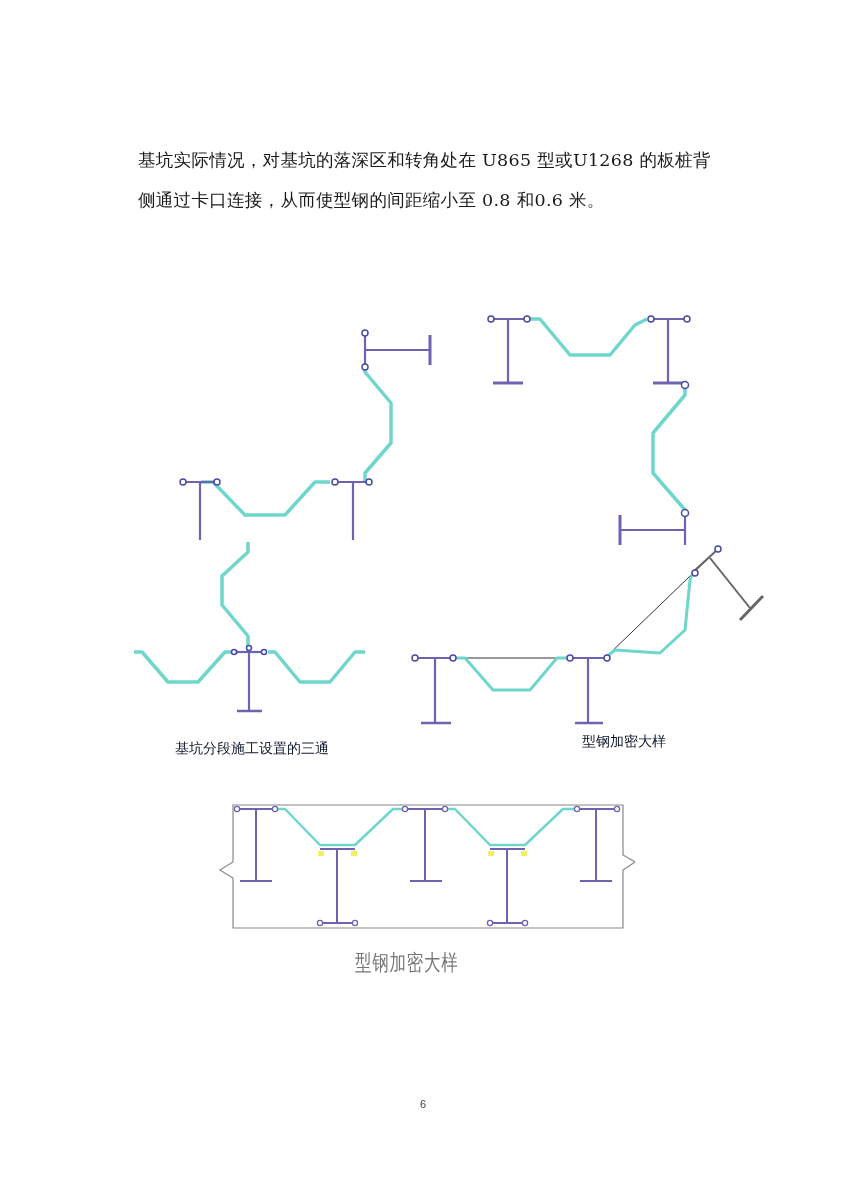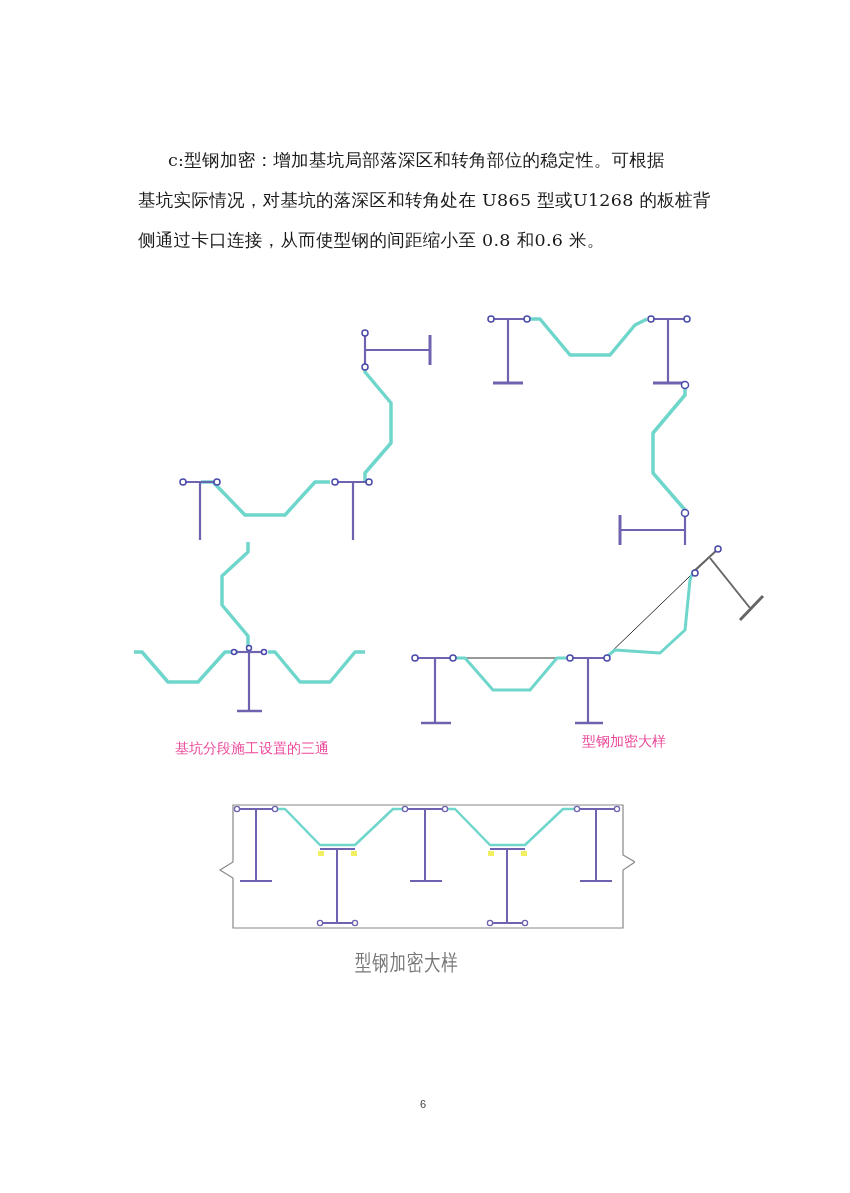--- a/index.html
+++ b/index.html
@@ -1,29 +1,28 @@
 <!DOCTYPE html>
 <html><head>
 <meta charset="utf-8">
 <style>
   html, body { margin:0; padding:0; background:#ffffff; }
   body { width:850px; height:1193px; position:relative; overflow:hidden; font-family:"DejaVu Serif", serif; color:#1a1a1a; }
   .para { position:absolute; left:138px; top:140px; width:590px; font-size:17.5px; line-height:40px; letter-spacing:0.3px; }
   .para p { margin:0; }
   .para .indent { padding-left:30px; }
   svg { position:absolute; }
-  .caption { position:absolute; font-size:14px; color:#ec4899; font-family:"DejaVu Serif", serif; }
+  .caption { position:absolute; font-size:14px; color:#0f172a; font-family:"DejaVu Serif", serif; }
   .caption-big { position:absolute; font-size:22px; color:#777; font-family:"DejaVu Sans", sans-serif; transform:scaleX(0.75); transform-origin:left top; letter-spacing:1px; }
   .page-num { position:absolute; left:420px; top:1098px; font-size:11px; color:#444; font-family:"Liberation Sans", sans-serif; }
 </style>
 </head>
 <body>
 
 <div class="para">
-  <p class="indent">c:型钢加密：增加基坑局部落深区和转角部位的稳定性。可根据</p>
   <p>基坑实际情况，对基坑的落深区和转角处在 U865 型或U1268 的板桩背</p>
   <p>侧通过卡口连接，从而使型钢的间距缩小至 0.8 和0.6 米。</p>
 </div>
 
 <svg style="left:165px;top:315px" width="290" height="230" viewBox="0 0 290 230">
   <g fill="none" stroke="#6fd6cc" stroke-width="3.5" stroke-linejoin="round">
     <path d="M36 167 L48 167 L80 200 L120 200 L150 167 L165 167"></path>
     <path d="M200 167 L200 158 L226 128 L226 88 L200 57 L200 52"></path>
   </g>
   <g stroke="#6e63b0" stroke-width="2.2" fill="none">

